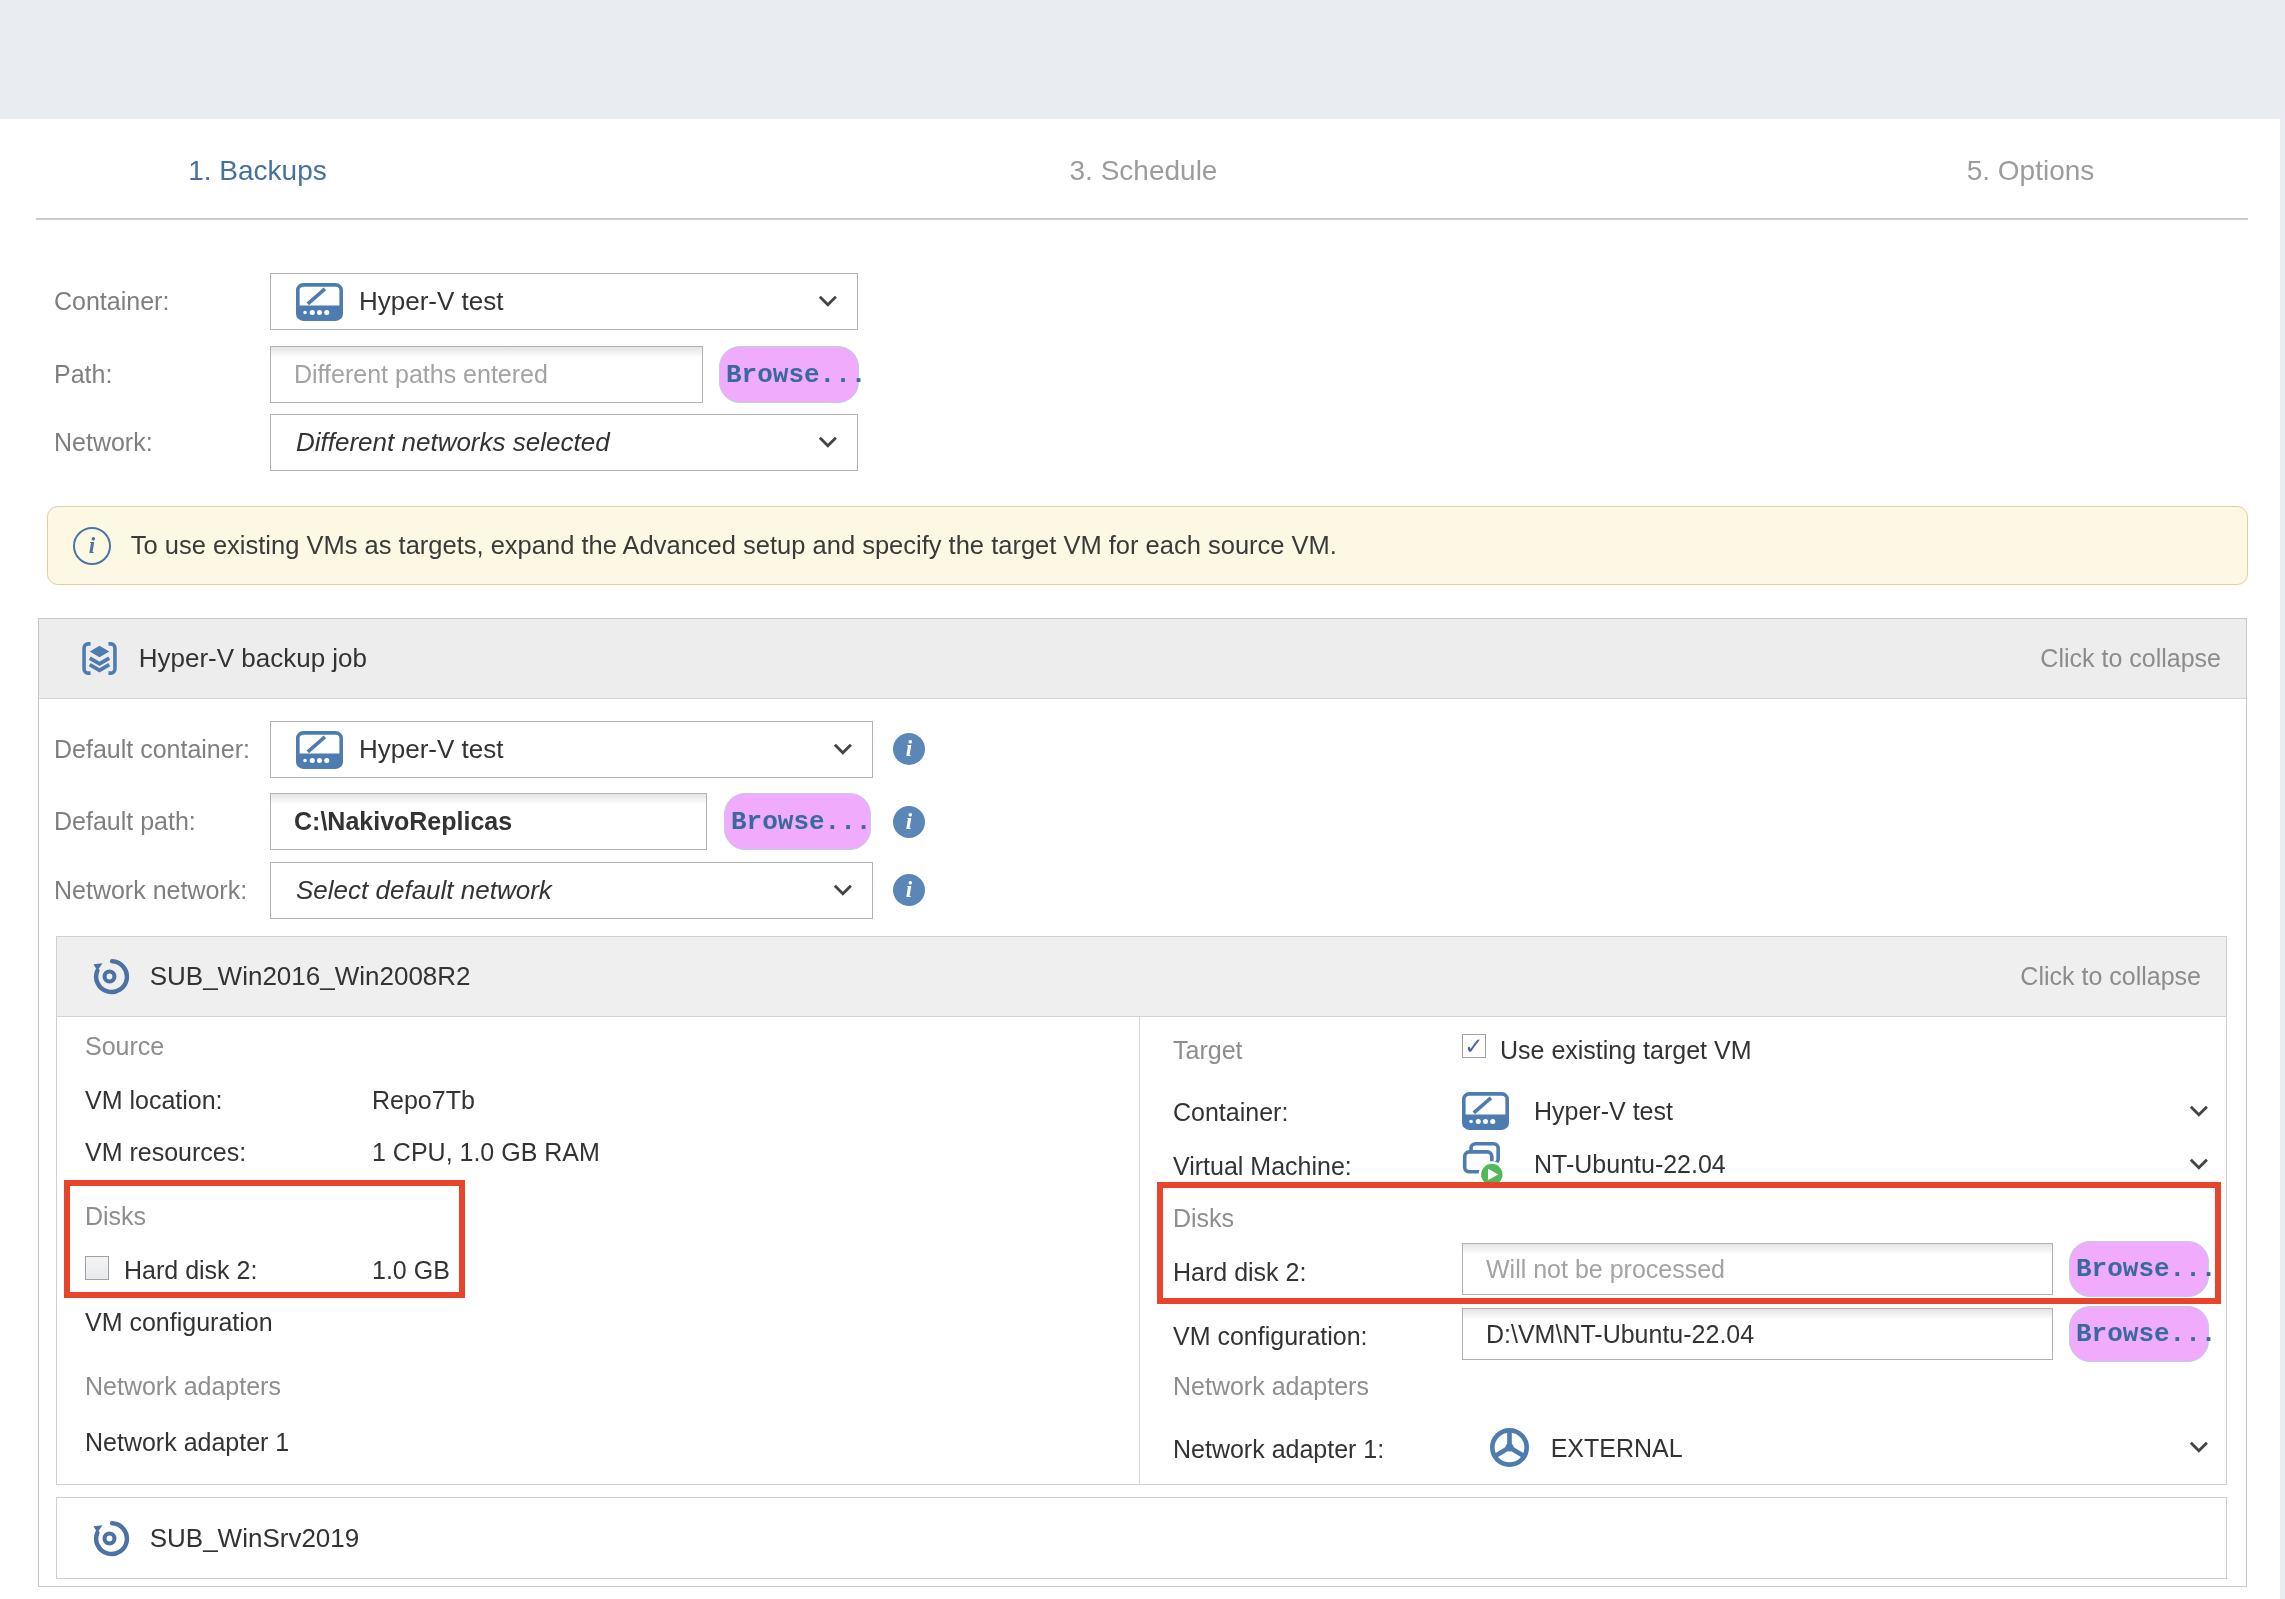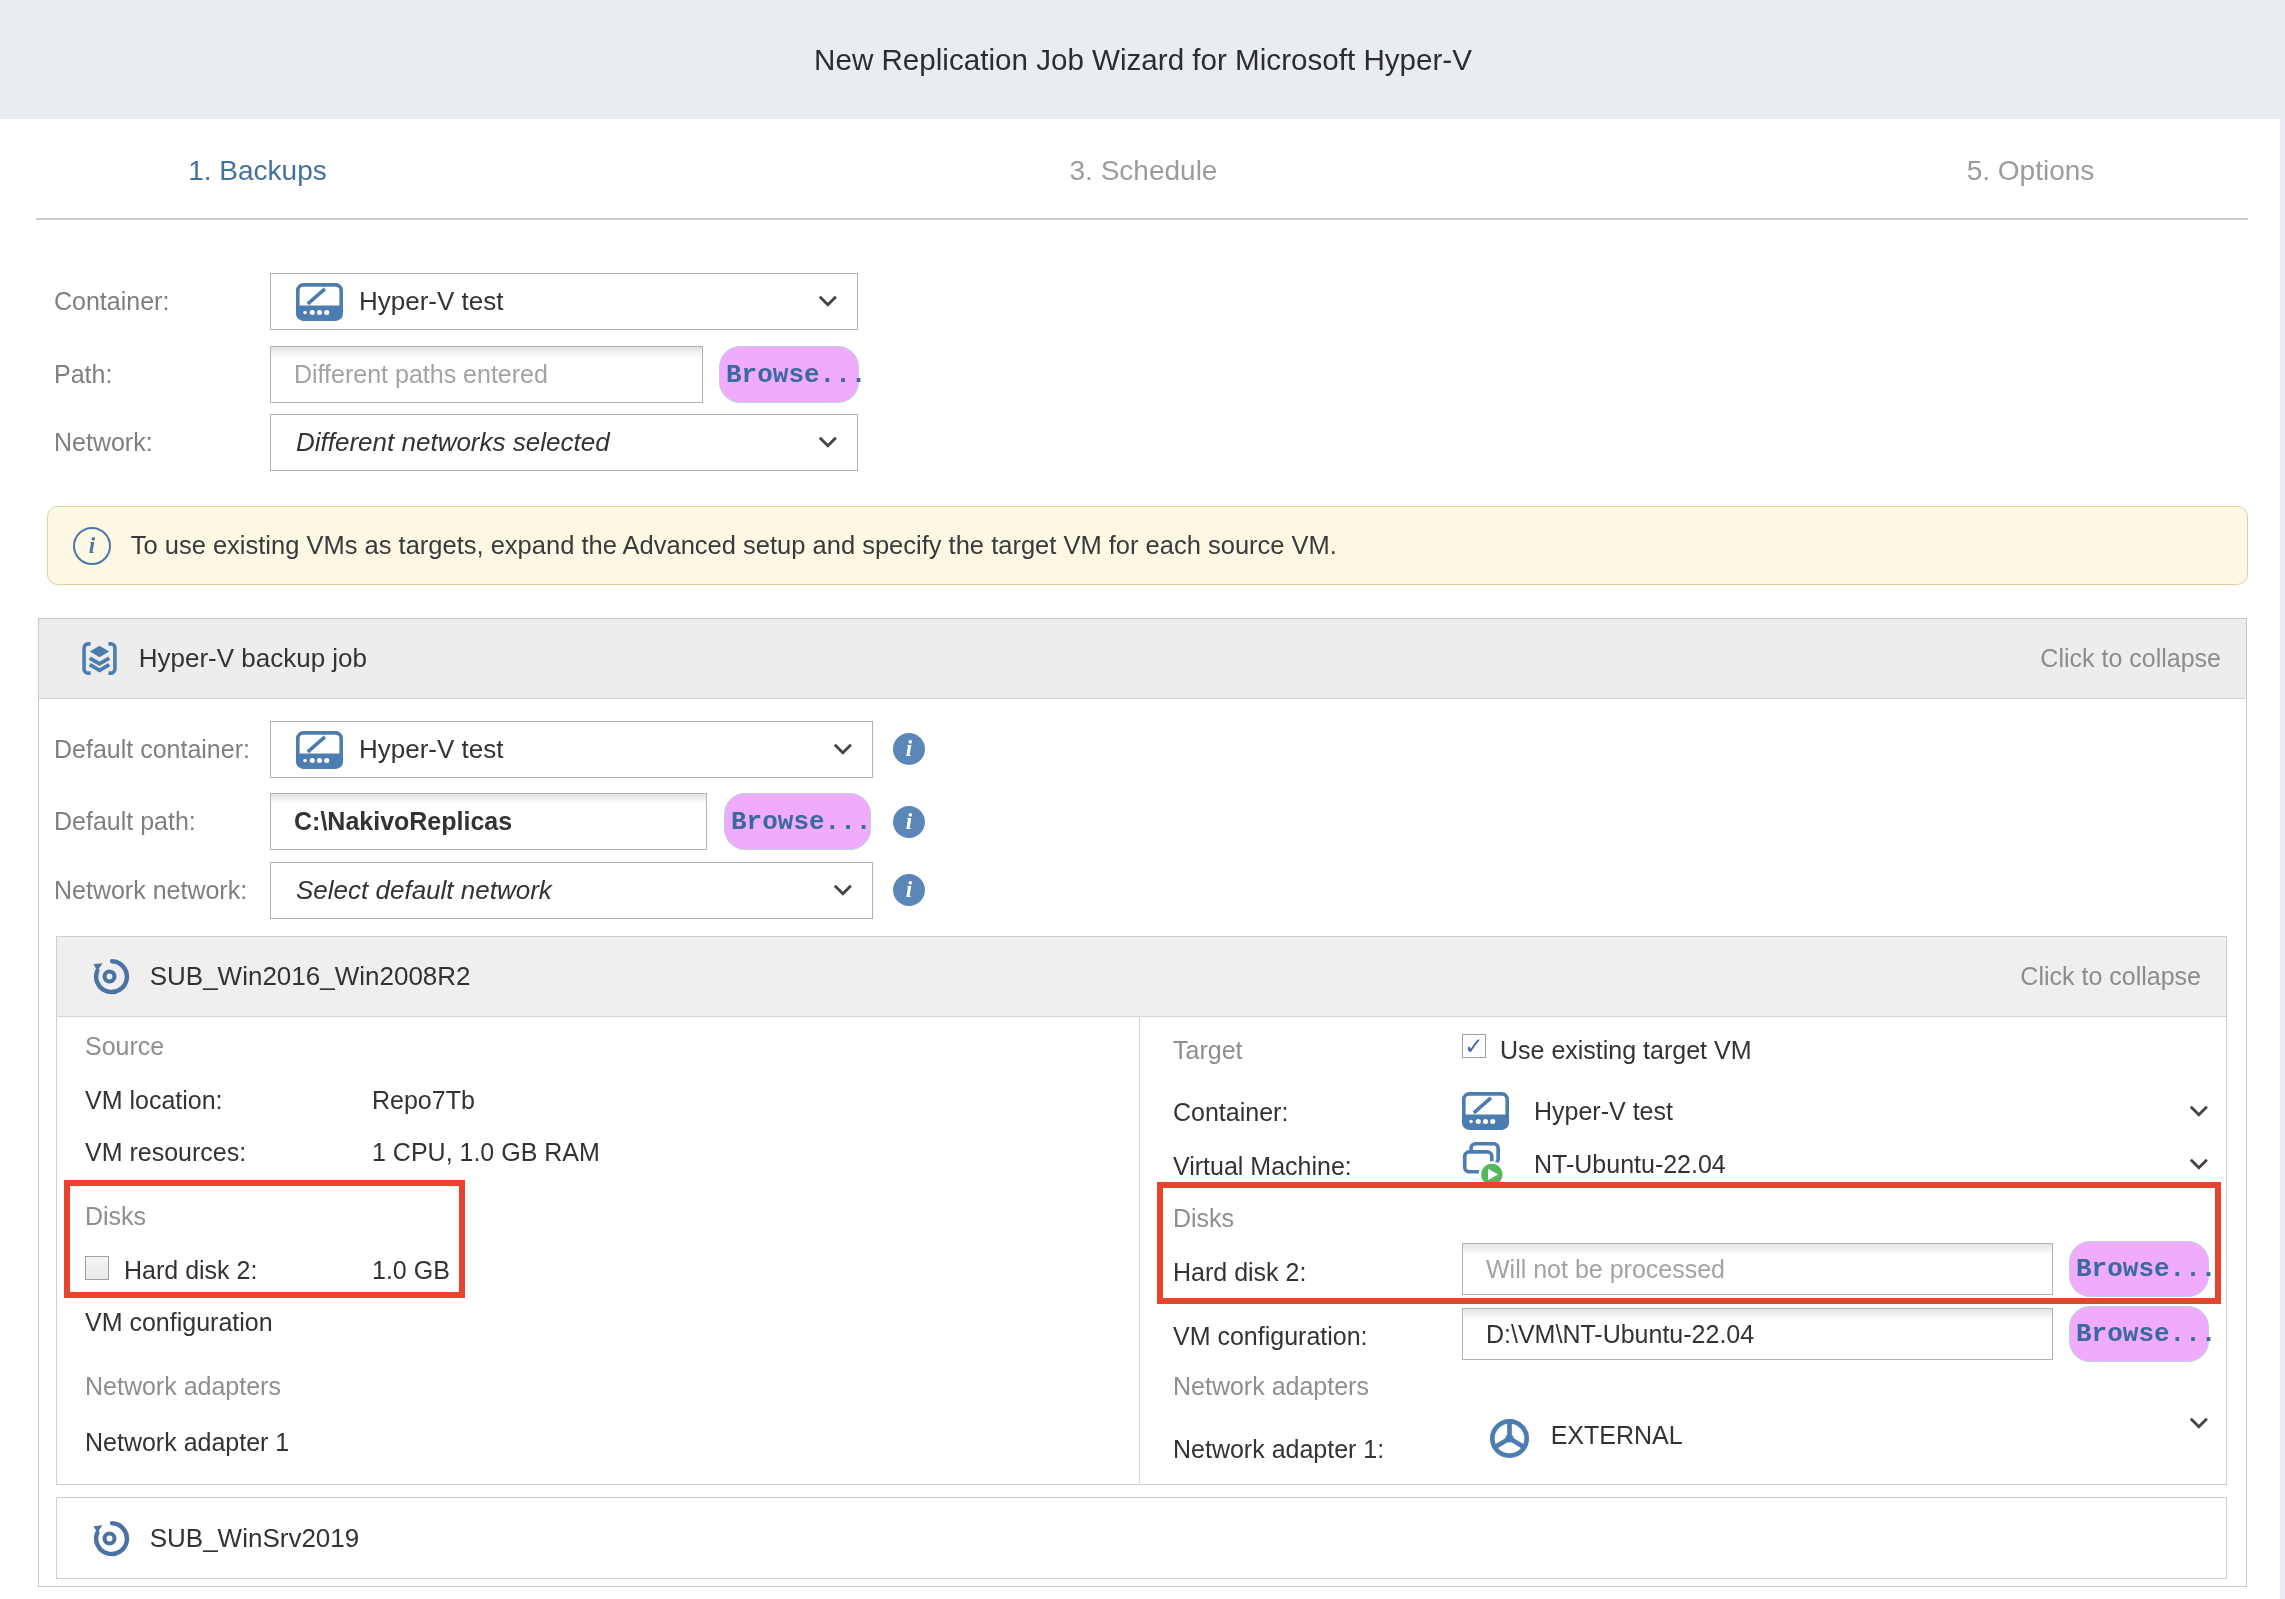--- a/index.html
+++ b/index.html
@@ -44,21 +44,20 @@
   .redbox{border:6.3px solid #e8432c;background:transparent;pointer-events:none;}
   .vdiv{border-left:0.9px solid #d8d8d8;}
   svg{display:block;}
 </style>
 </head>
 <body>
 
 <div class="screen">
   <div class="content-bg"></div>
 
-  <div class="abs ttl">New Replication Job Wizard for Microsoft Hyper-V</div>
 
   <div class="abs tab link" style="left:36px;">1. Backups</div>
   <div class="abs tab future" style="left:922px;">3. Schedule</div>
   <div class="abs tab future" style="left:1809px;">5. Options</div>
   <div class="abs tabs-line"></div>
 
   <div class="abs lbl" style="left:54px;top:273px;">Container:</div>
   <div class="abs dd" style="left:270px;top:273px;width:588px;height:57px;">
     <span style="margin-left:25px;">
       <svg width="47" height="38" viewBox="0 0 26 21">
@@ -230,21 +229,21 @@
   <div class="abs dlbl" style="left:1173px;top:1254px;">Hard disk 2:</div>
   <input class="abs inp" style="left: 1462px; top: 1243px; width: 591px; height: 52px;" placeholder="Will not be processed">
   <button class="abs btn" style="left:2069px;top:1241px;width:140px;height:56px;">Browse...</button>
 
   <div class="abs dlbl" style="left:1173px;top:1318px;">VM configuration:</div>
   <input class="abs inp" style="left: 1462px; top: 1308px; width: 591px; height: 52px;" value="D:\VM\NT-Ubuntu-22.04">
   <button class="abs btn" style="left:2069px;top:1306px;width:140px;height:56px;">Browse...</button>
 
   <div class="abs glbl" style="left:1173px;top:1368px;">Network adapters</div>
   <div class="abs dlbl" style="left:1173px;top:1431px;">Network adapter 1:</div>
-  <div class="abs" style="left:1488px;top:1417px;width:733px;height:61px;display:flex;cursor:pointer;">
+  <div class="abs" style="left:1488px;top:1417px;width:733px;height:61px;display:flex;align-items:center;cursor:pointer;">
     <span>
       <svg width="43" height="43" viewBox="0 0 24 24">
           <circle cx="12" cy="12" r="9.6" fill="none" stroke="#4d7db0" stroke-width="2.6"></circle>
           <circle cx="12" cy="12" r="2.3" fill="#4d7db0"></circle>
           <line x1="12" y1="11" x2="12" y2="2.6" stroke="#4d7db0" stroke-width="2.6"></line>
           <line x1="12.8" y1="12.4" x2="20.2" y2="16.9" stroke="#4d7db0" stroke-width="2.6"></line>
           <line x1="11.2" y1="12.4" x2="3.8" y2="16.9" stroke="#4d7db0" stroke-width="2.6"></line>
         </svg>
     </span>
     <span class="dlbl" style="margin-left:19.7px;">EXTERNAL</span>

